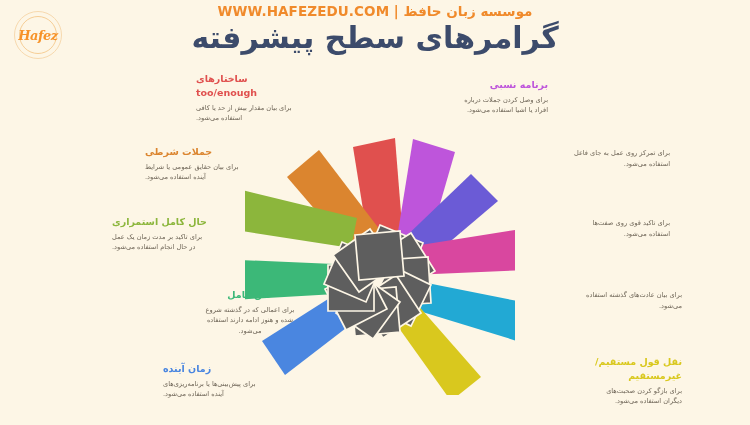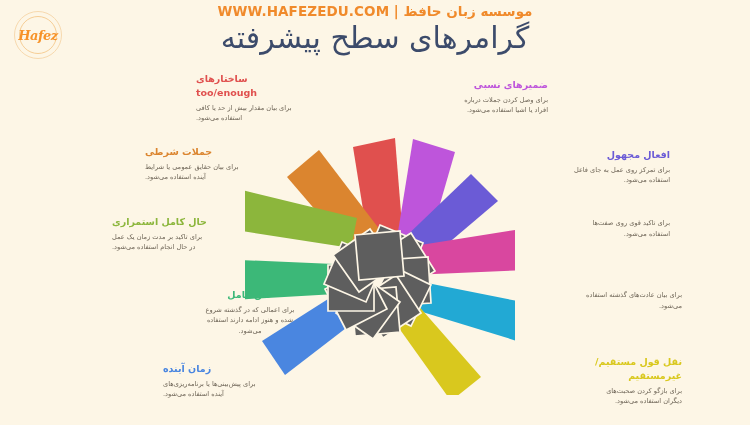--- a/index.html
+++ b/index.html
@@ -43,21 +43,21 @@
     letter-spacing: 0.1px;
     white-space: nowrap;
   }
   #main-title {
     position: absolute;
     top: 18px;
     left: 0;
     width: 750px;
     text-align: center;
     font-size: 30px;
-    font-weight: normal;
+    font-weight: bold;
     color: #3C4B6B;
     white-space: nowrap;
     line-height: 1.35;
   }
 
   
   #logo {
     position: absolute;
     top: 11px;
     left: 14px;
@@ -222,27 +222,26 @@
 می‌شود.</p>
   </div>
 
   <div class="callout" id="cb-future">
     <p class="c-title" style="color: rgb(74, 134, 224);">زمان آینده</p>
     <p class="c-desc">برای پیش‌بینی‌ها یا برنامه‌ریزی‌های
 آینده استفاده می‌شود.</p>
   </div>
 
   <div class="callout" id="cb-relative">
-    <p class="c-title" style="color: rgb(190, 85, 219);">ضمیرهای نسبی</p>
+    <p class="c-title" style="color: rgb(190, 85, 219);">برنامه نسبی</p>
     <p class="c-desc">برای وصل کردن جملات درباره
 افراد یا اشیا استفاده می‌شود.</p>
   </div>
 
   <div class="callout" id="cb-passive">
-    <p class="c-title" style="color: rgb(107, 91, 214);">افعال مجهول</p>
     <p class="c-desc">برای تمرکز روی عمل به جای فاعل
 استفاده می‌شود.</p>
   </div>
 
   <div class="callout" id="cb-sosuch">
     <p class="c-desc">برای تاکید قوی روی صفت‌ها
 استفاده می‌شود.</p>
   </div>
 
   <div class="callout" id="cb-usedto">

